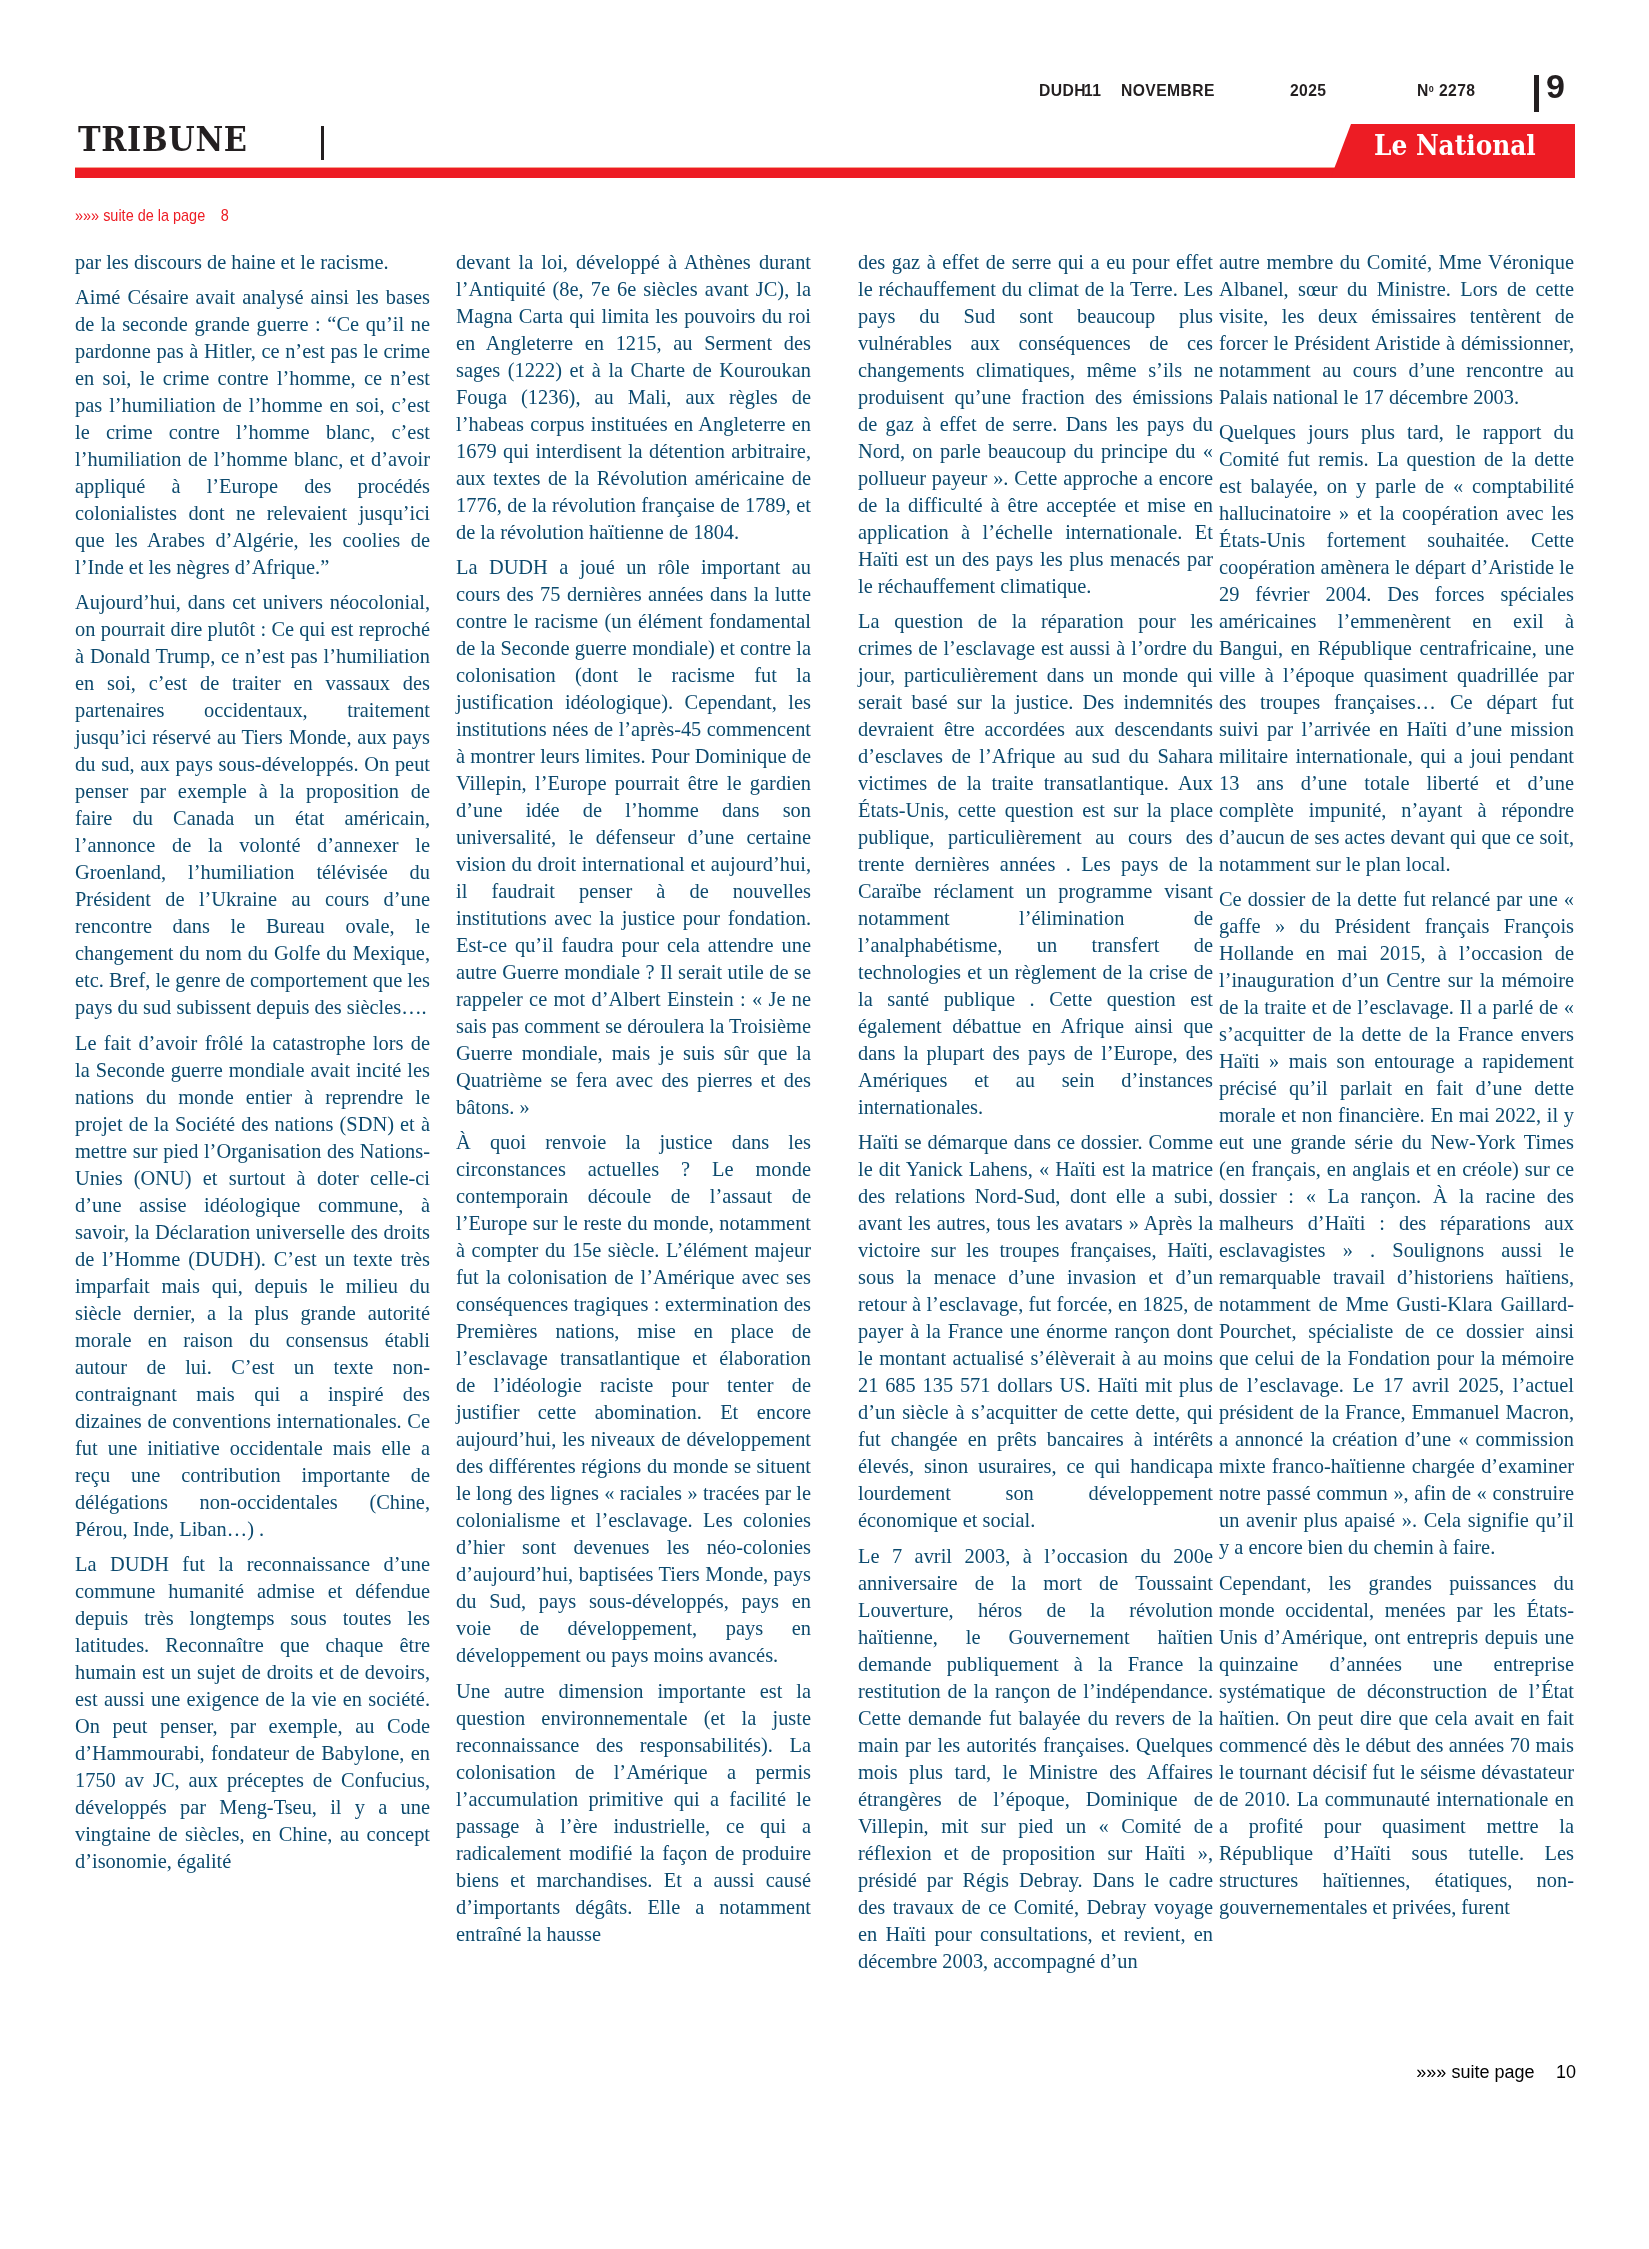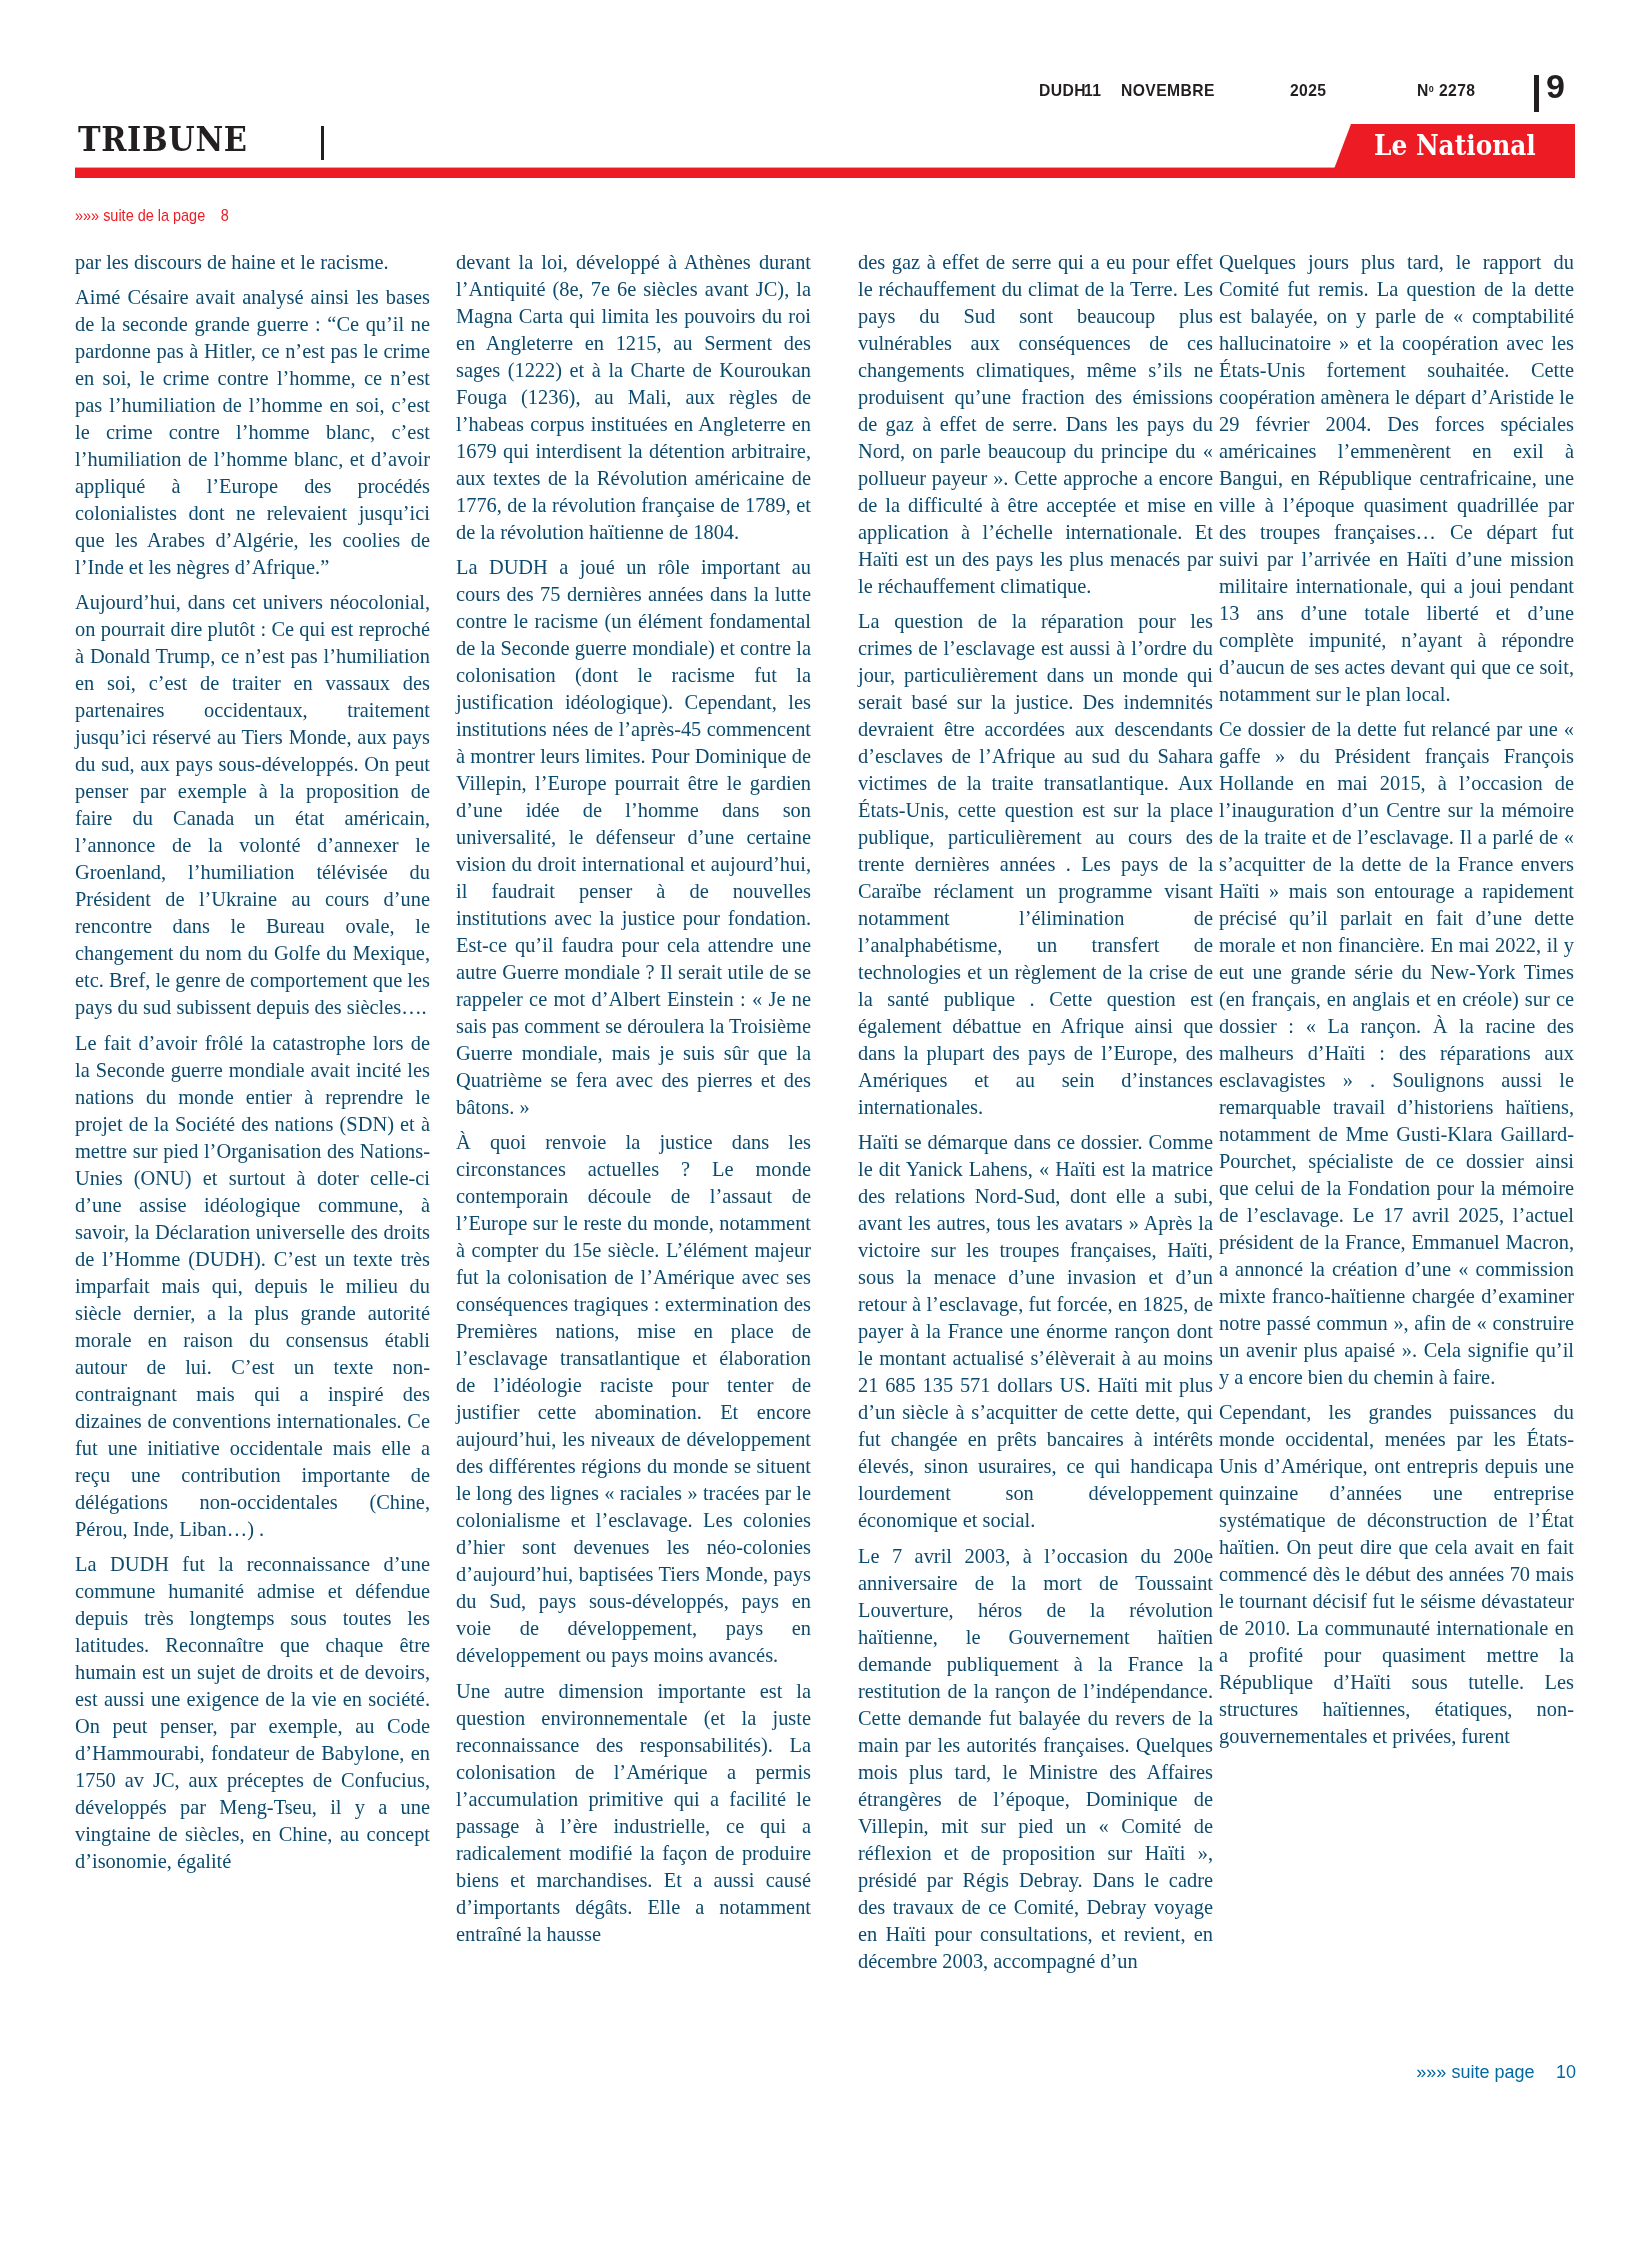--- a/index.html
+++ b/index.html
@@ -70,21 +70,21 @@
   .column p { margin-bottom: 8.2px; hyphens: none; }
 
   .subheading {
     font-family: "DejaVu Serif", serif; font-weight: bold; font-size: 28.5px; line-height: 30px;
     text-align: left; margin: 22.5px 0 18px 0; letter-spacing: -0.4px;
   }
   .subheading .num { display: inline-block; width: 94px; }
 
   .continued-to {
     position: absolute; left: 1410px; top: 2062px; width: 166px; text-align: right;
-    font-family: "Liberation Sans", sans-serif; font-size: 18px; color: #0369a1; white-space: nowrap;
+    font-family: "Liberation Sans", sans-serif; font-size: 18px; color: #000000; white-space: nowrap;
   }
   .continued-to .pg { margin-left: 16.5px; }
 </style>
 </head>
 <body>
 
 <div class="masthead-meta">
   <span class="meta-day">DUDH</span>
   <span class="meta-num">11</span>
   <span class="meta-month">NOVEMBRE</span>
@@ -120,20 +120,21 @@
     <p>À quoi renvoie la justice dans les circonstances actuelles ? Le monde contemporain découle de l’assaut de l’Europe sur le reste du monde, notamment à compter du 15e siècle. L’élément majeur fut la colonisation de l’Amérique avec ses conséquences tragiques : extermination des Premières nations, mise en place de l’esclavage transatlantique et élaboration de l’idéologie raciste pour tenter de justifier cette abomination. Et encore aujourd’hui, les niveaux de développement des différentes régions du monde se situent le long des lignes « raciales » tracées par le colonialisme et l’esclavage. Les colonies d’hier sont devenues les néo-colonies d’aujourd’hui, baptisées Tiers Monde, pays du Sud, pays sous-développés, pays en voie de développement, pays en développement ou pays moins avancés.</p>
     <p>Une autre dimension importante est la question environnementale (et la juste reconnaissance des responsabilités). La colonisation de l’Amérique a permis l’accumulation primitive qui a facilité le passage à l’ère industrielle, ce qui a radicalement modifié la façon de produire biens et marchandises.  Et a aussi causé d’importants dégâts. Elle a notamment entraîné la hausse</p>
   </div>
 <div class="column col-3">
     <p>des gaz à effet de serre qui a eu pour effet le réchauffement du climat de la Terre. Les pays du Sud sont beaucoup plus vulnérables aux conséquences de ces changements climatiques, même s’ils ne produisent qu’une fraction des émissions de gaz à effet de serre. Dans les pays du Nord, on parle beaucoup du principe du « pollueur payeur ». Cette approche a encore de la difficulté à être acceptée et mise en application à l’échelle internationale.  Et Haïti est un des pays les plus menacés par le réchauffement climatique.</p>
     <p>La question de la réparation pour les crimes de l’esclavage est aussi à l’ordre du jour, particulièrement dans un monde qui serait basé sur la justice. Des indemnités devraient être accordées aux descendants d’esclaves de l’Afrique au sud du Sahara victimes de la traite transatlantique. Aux États-Unis, cette question est sur la place publique, particulièrement au cours des trente dernières années  . Les pays de la Caraïbe réclament un programme visant notamment l’élimination de l’analphabétisme, un transfert de technologies et un règlement de la crise de la santé publique  . Cette question est également débattue en Afrique ainsi que dans la plupart des pays de l’Europe, des Amériques et au sein d’instances internationales.</p>
     <p>Haïti se démarque dans ce dossier. Comme le dit Yanick Lahens, « Haïti est la matrice des relations Nord-Sud, dont elle a subi, avant les autres, tous les avatars »   Après la victoire sur les troupes françaises, Haïti, sous la menace d’une invasion et d’un retour à l’esclavage, fut forcée, en 1825, de payer à la France une énorme rançon dont le montant actualisé s’élèverait à au moins 21 685 135 571 dollars US. Haïti mit plus d’un siècle à s’acquitter de cette dette, qui fut changée en prêts bancaires à intérêts élevés, sinon usuraires, ce qui handicapa lourdement son développement économique et social.</p>
     <p>Le 7 avril 2003, à l’occasion du 200e anniversaire de la mort de Toussaint Louverture, héros de la révolution haïtienne, le Gouvernement haïtien demande publiquement à la France la restitution de la rançon de l’indépendance.  Cette demande fut balayée du revers de la main par les autorités françaises. Quelques mois plus tard, le Ministre des Affaires étrangères de l’époque, Dominique de Villepin, mit sur pied un « Comité de réflexion et de proposition sur Haïti », présidé par Régis Debray.  Dans le cadre des travaux de ce Comité, Debray voyage en Haïti pour consultations, et revient, en décembre 2003, accompagné d’un</p>
   </div>
 <div class="column col-4">
+    <p>autre membre du Comité, Mme Véronique Albanel, sœur du Ministre. Lors de cette visite, les deux émissaires tentèrent de forcer le Président Aristide à démissionner, notamment au cours d’une rencontre au Palais national le 17 décembre 2003.</p>
     <p>Quelques jours plus tard, le rapport du Comité fut remis. La question de la dette est balayée, on y parle de « comptabilité hallucinatoire  » et la coopération avec les États-Unis fortement souhaitée. Cette coopération amènera le départ d’Aristide le 29 février 2004. Des forces spéciales américaines l’emmenèrent en exil à Bangui, en République centrafricaine, une ville à l’époque quasiment quadrillée par des troupes françaises… Ce départ fut suivi par l’arrivée en Haïti d’une mission militaire internationale, qui a joui pendant 13 ans d’une totale liberté et d’une complète impunité, n’ayant à répondre d’aucun de ses actes devant qui que ce soit, notamment sur le plan local.</p>
     <p>Ce dossier de la dette fut relancé par une « gaffe » du Président français François Hollande en mai 2015, à l’occasion de l’inauguration d’un Centre sur la mémoire de la traite et de l’esclavage. Il a parlé de « s’acquitter de la dette de la France envers Haïti » mais son entourage a rapidement précisé qu’il parlait en fait d’une dette morale et non financière.  En mai 2022, il y eut une grande série du New-York Times (en français, en anglais et en créole) sur ce dossier : « La rançon. À la racine des malheurs d’Haïti : des réparations aux esclavagistes » .  Soulignons aussi le remarquable travail d’historiens haïtiens, notamment de Mme Gusti-Klara Gaillard-Pourchet, spécialiste de ce dossier ainsi que celui de la Fondation pour la mémoire de l’esclavage. Le 17 avril 2025, l’actuel président de la France, Emmanuel Macron, a annoncé la création d’une « commission mixte franco-haïtienne chargée d’examiner notre passé commun », afin de « construire un avenir plus apaisé ». Cela signifie qu’il y a encore bien du chemin à faire.</p>
     <p>Cependant, les grandes puissances du monde occidental, menées par les États-Unis d’Amérique, ont entrepris depuis une quinzaine d’années une entreprise systématique de déconstruction de l’État haïtien. On peut dire que cela avait en fait commencé dès le début des années 70 mais le tournant décisif fut le séisme dévastateur de 2010. La communauté internationale en a profité pour quasiment mettre la République d’Haïti sous tutelle. Les structures haïtiennes, étatiques, non-gouvernementales et privées, furent</p>
   </div>
 
 <div class="continued-to">
   <span>»»»</span>
   <span>suite page</span>
   <span class="pg">10</span>
 </div>

